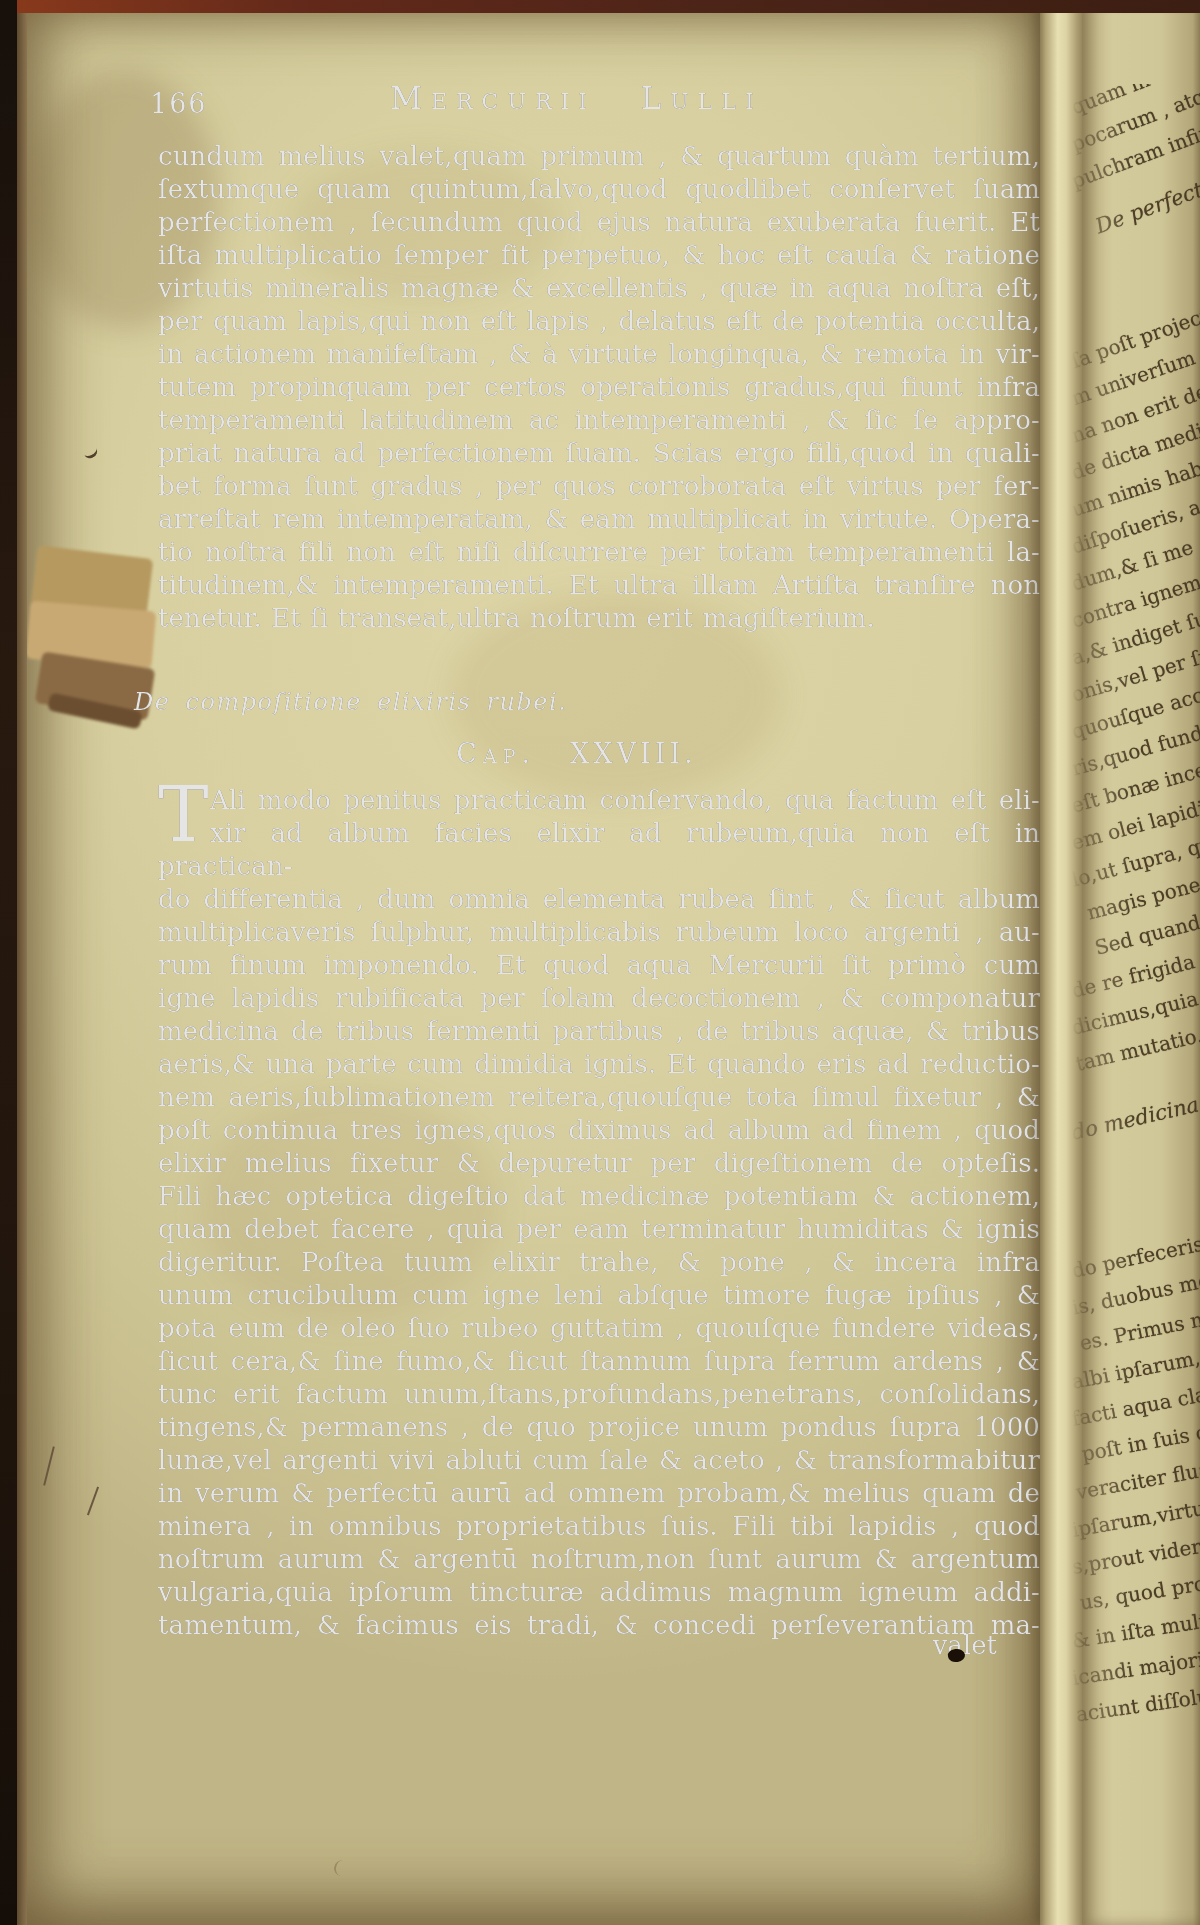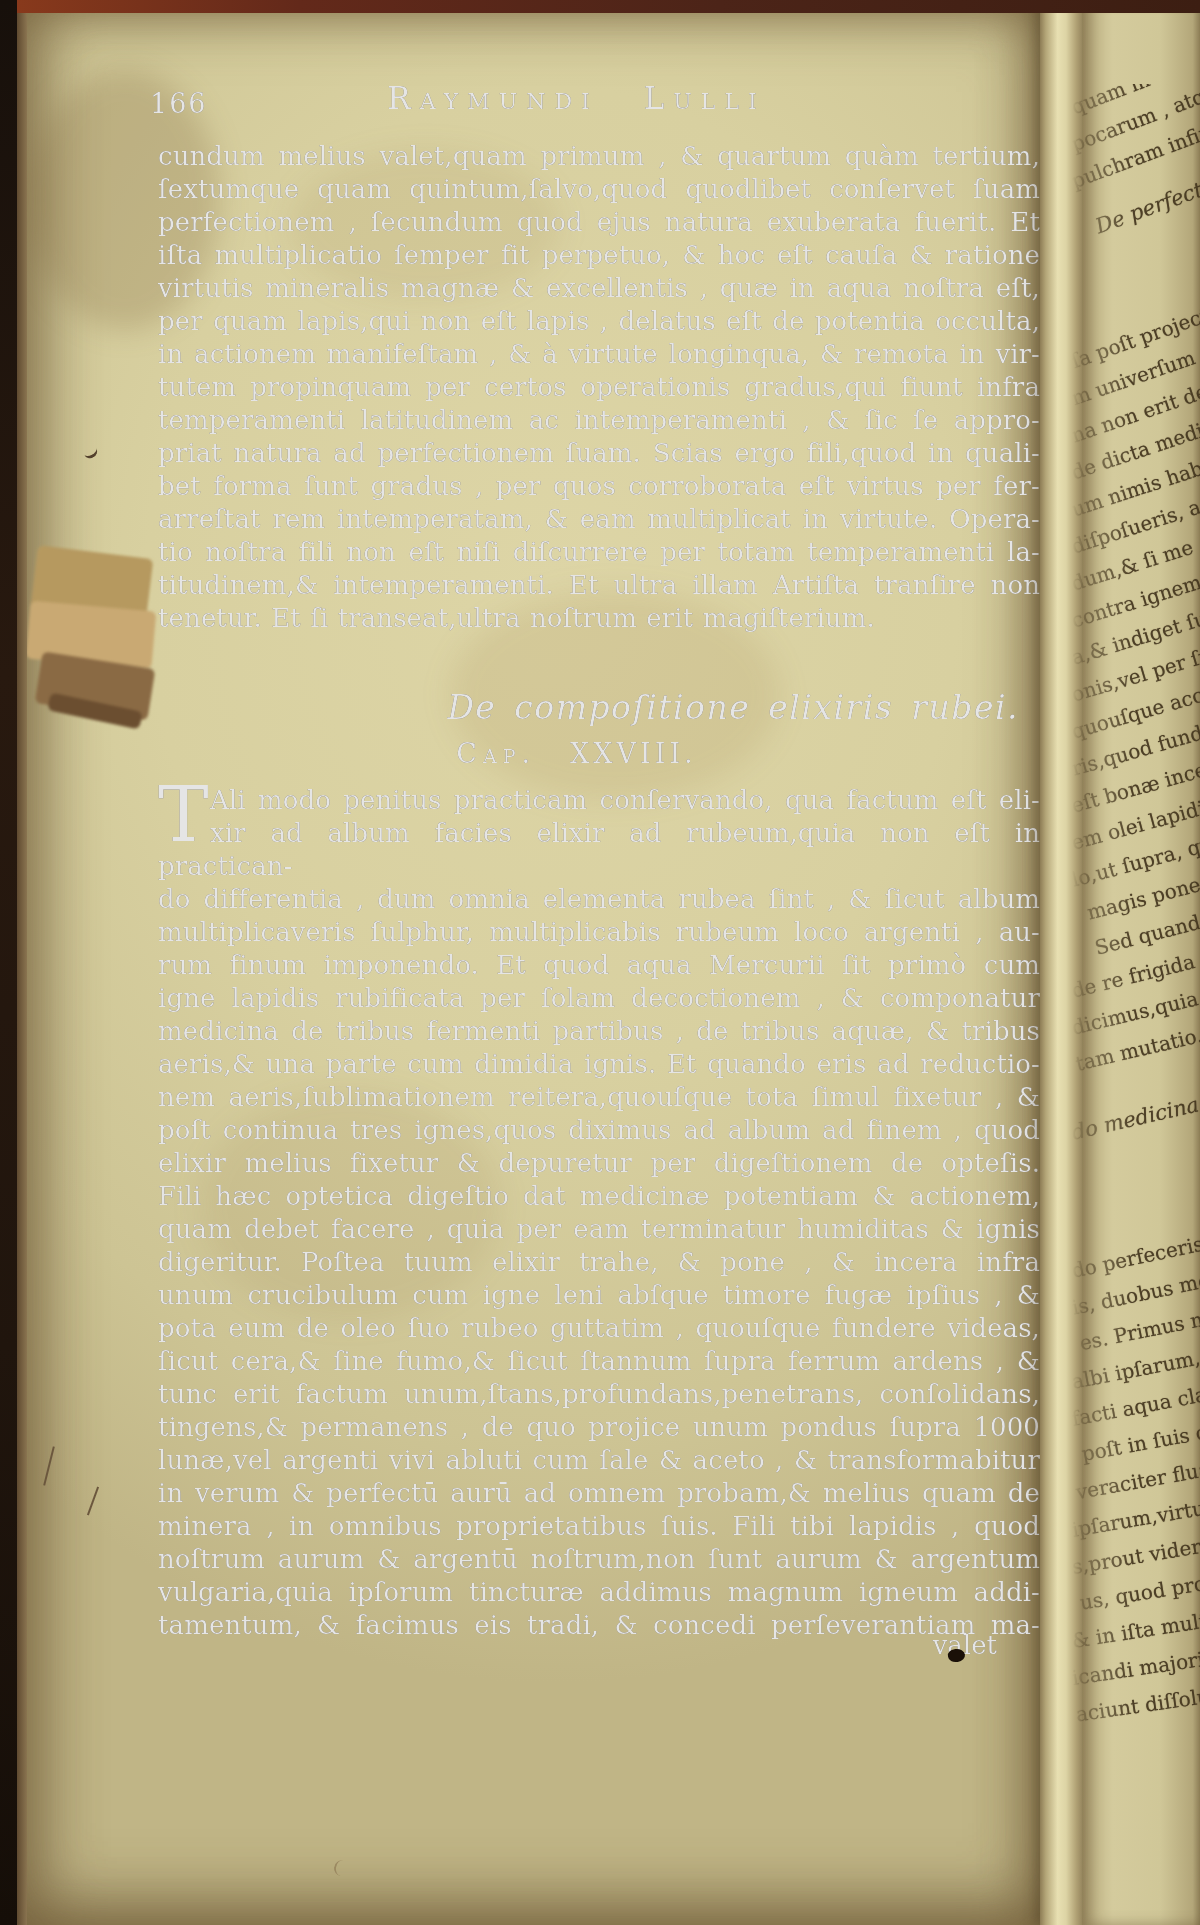--- a/index.html
+++ b/index.html
@@ -31,22 +31,22 @@
   
   .ink{color:#e5e5e5;text-shadow:0 0 .5px rgba(39,29,17,.75);}
   .page-number{position:absolute;left:150px;top:88px;font-size:27px;letter-spacing:2px;z-index:15;}
   .running-head{position:absolute;left:134px;top:80px;width:885px;text-align:center;
     font-variant:small-caps;font-size:31px;letter-spacing:9px;word-spacing:26px;z-index:15;}
   .textblock{position:absolute;left:158px;width:882px;z-index:15;font-size:26px;line-height:33px;
     letter-spacing:.1px;word-spacing:1px;}
   #p1{top:140px;}
   .bline{text-align:justify;text-align-last:justify;white-space:normal;}
   .bline.noju{text-align-last:left;}
-  .sec-heading{position:absolute;left:134px;top:688px;width:885px;text-align:right;
-    font-style:italic;font-size:33px;letter-spacing:1.5px;word-spacing:6px;z-index:15;}
+  .sec-heading{position:absolute;left:134px;top:688px;width:885px;text-align:left;
+    font-style:italic;font-size:24px;letter-spacing:1.5px;word-spacing:6px;z-index:15;}
   .cap-line{position:absolute;left:134px;top:738px;width:885px;text-align:center;font-size:27px;z-index:15;}
   .cap-line .sc{font-variant:small-caps;letter-spacing:6px;margin-right:34px;}
   .cap-line .num{letter-spacing:4px;margin-top:47px;}
   #p2wrap{top:784px;}
   .dropcap{float:left;width:46px;height:62px;font-size:76px;line-height:56px;margin:3px 6px 0 0;}
   .catchword{position:absolute;left:134px;top:1630px;width:885px;text-align:right;
     padding-right:22px;box-sizing:border-box;font-size:26px;z-index:15;}
 
   
   .page-curl{position:absolute;left:1040px;top:0;width:42px;height:1925px;z-index:20;
@@ -77,21 +77,21 @@
 <div class="stain" style="left:450px;top:590px;width:330px;height:210px;background:rgba(150,118,60,.12);"></div>
 <div class="stain" style="left:200px;top:1090px;width:300px;height:230px;background:rgba(140,110,55,.10);"></div>
 <div class="stain" style="left:30px;top:70px;width:190px;height:260px;background:rgba(115,85,45,.22);"></div>
 
 <div class="fore-edge" style="left:34px;top:552px;width:116px;height:62px;background:#b6995f;transform:rotate(7deg);"></div>
 <div class="fore-edge" style="left:28px;top:606px;width:126px;height:58px;background:#c9a973;transform:rotate(5deg);"></div>
 <div class="fore-edge" style="left:38px;top:660px;width:114px;height:52px;background:#8a6a44;transform:rotate(9deg);"></div>
 <div class="fore-edge" style="left:48px;top:702px;width:94px;height:18px;background:#6b4e30;transform:rotate(12deg);"></div>
 
 <div class="page-number ink">166</div>
-<div class="running-head ink">Raymundi Lulli</div>
+<div class="running-head ink">Mercurii Lulli</div>
 
 <div id="p1" class="textblock ink">
     <div class="bline">cundum melius valet,quam primum , &amp; quartum quàm tertium,</div>
     <div class="bline">ſextumque quam quintum,ſalvo,quod quodlibet conſervet ſuam</div>
     <div class="bline">perfectionem , ſecundum quod ejus natura exuberata fuerit. Et</div>
     <div class="bline">iſta multiplicatio ſemper fit perpetuo, &amp; hoc eſt cauſa &amp; ratione</div>
     <div class="bline">virtutis mineralis magnæ &amp; excellentis , quæ in aqua noſtra eſt,</div>
     <div class="bline">per quam lapis,qui non eſt lapis , delatus eſt de potentia occulta,</div>
     <div class="bline">in actionem manifeſtam , &amp; à virtute longinqua, &amp; remota in vir-</div>
     <div class="bline">tutem propinquam per certos operationis gradus,qui fiunt infra</div>

